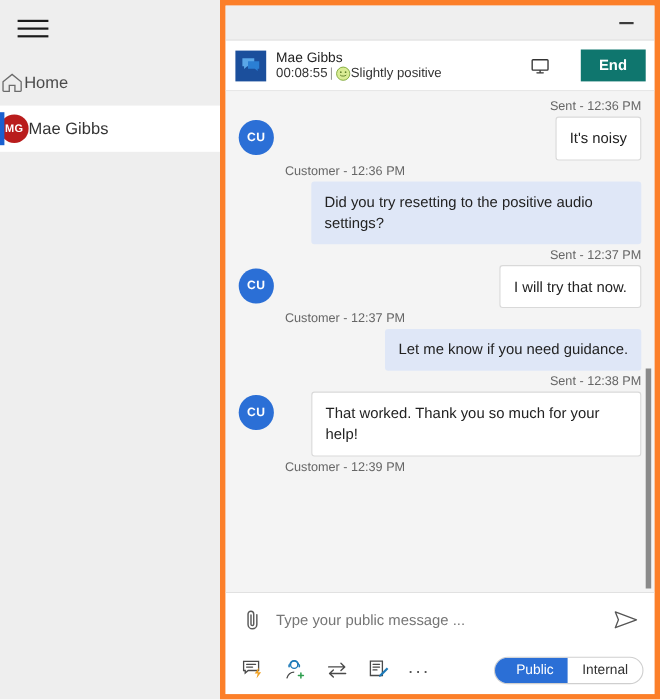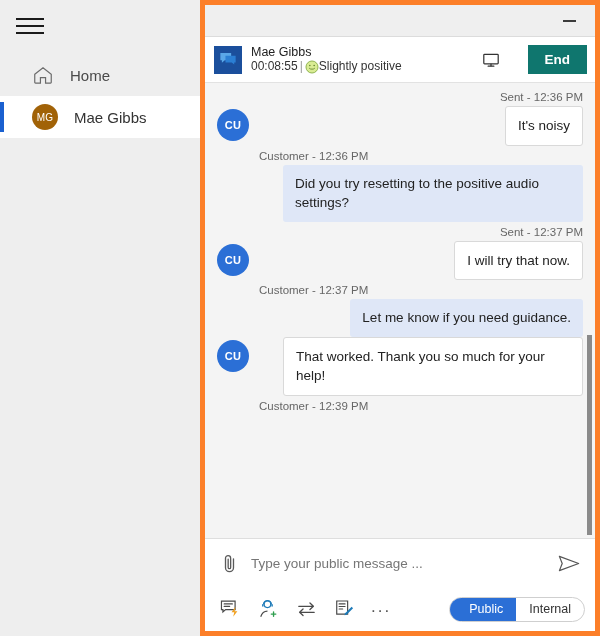--- a/index.html
+++ b/index.html
@@ -21,34 +21,34 @@
   .hamburger {
     width: 40px; height: 40px;
     margin: 6px 0 0 10px;
     display: flex; flex-direction: column; justify-content: center;
     gap: 5px; padding: 0 6px; cursor: pointer;
   }
   .hamburger span { display: block; height: 2px; background: #1a1a1a; border-radius: 0; }
 
   .nav-item {
     height: 42px; display: flex; align-items: center;
-    padding-left: 32px; gap: 16px; cursor: pointer; position: relative;
+    padding-left: 0; cursor: pointer; position: relative;
   }
   .nav-item.home { margin-top: 8px; }
   .nav-item.selected { background: #ffffff; }
   .nav-item.selected .sel-bar {
     position: absolute; left: 0; top: 6px; bottom: 6px; width: 4px;
     background: #1a60d0; border-radius: 0;
   }
   .nav-label { font-size: 15px; color: #4a4a4a; }
   .nav-item.selected .nav-label { color: #333333; }
   .home-icon { width: 22px; height: 22px; display: block; }
   .avatar-sm {
     width: 26px; height: 26px; border-radius: 50%;
-    background: #a16207; color: #fff; font-size: 10px; font-weight: normal;
+    background: #b91c1c; color: #fff; font-size: 10px; font-weight: bold;
     display: flex; align-items: center; justify-content: center;
     letter-spacing: 0.3px; flex: 0 0 26px;
   }
 
   
   #chat-window {
     position: absolute; left: 200px; top: 0;
     width: 400px; height: 636px;
     border: 5px solid #fc7f29;
     background: #f5f5f5;
@@ -235,20 +235,21 @@
 
       <div class="row in">
         <div class="avatar-cu">CU</div>
         <div class="bubble in">I will try that now.</div>
       </div>
       <div class="stamp left">Customer - 12:37 PM</div>
 
       <div class="row out">
         <div class="bubble out">Let me know if you need guidance.</div>
       </div>
+      <div class="stamp right">Sent - 12:38 PM</div>
 
       <div class="row in">
         <div class="avatar-cu">CU</div>
         <div class="bubble in">That worked. Thank you so much for your help!</div>
       </div>
       <div class="stamp left">Customer - 12:39 PM</div>
 
       <div id="scroll-track">
         <div id="scroll-thumb"></div>
       </div>

